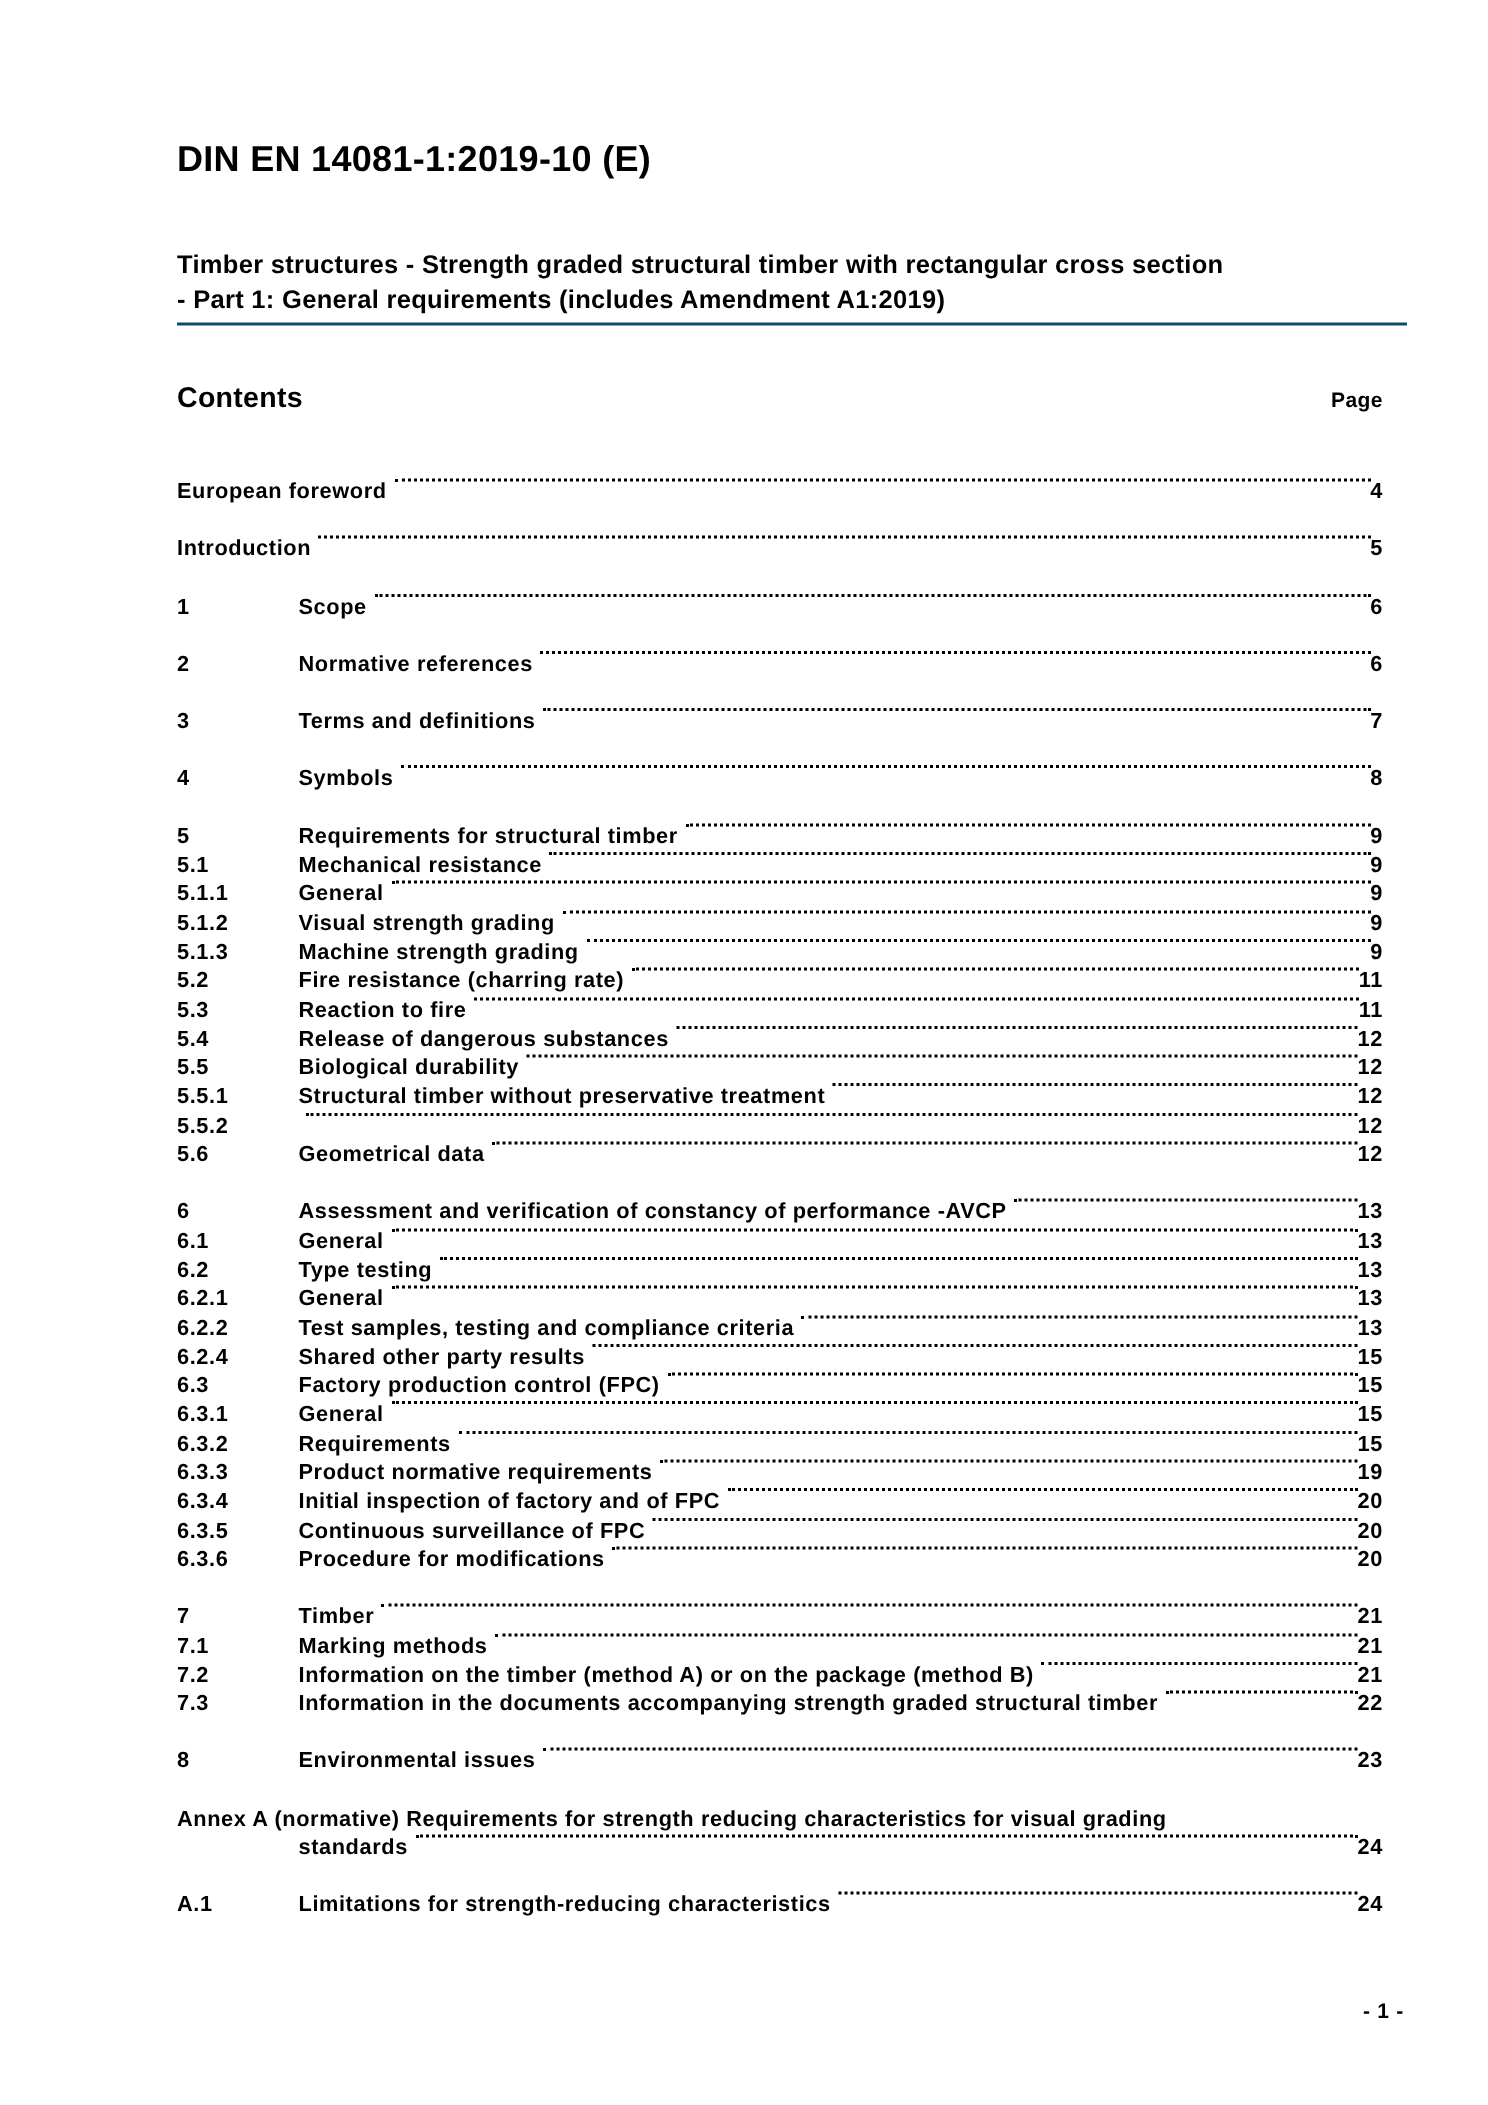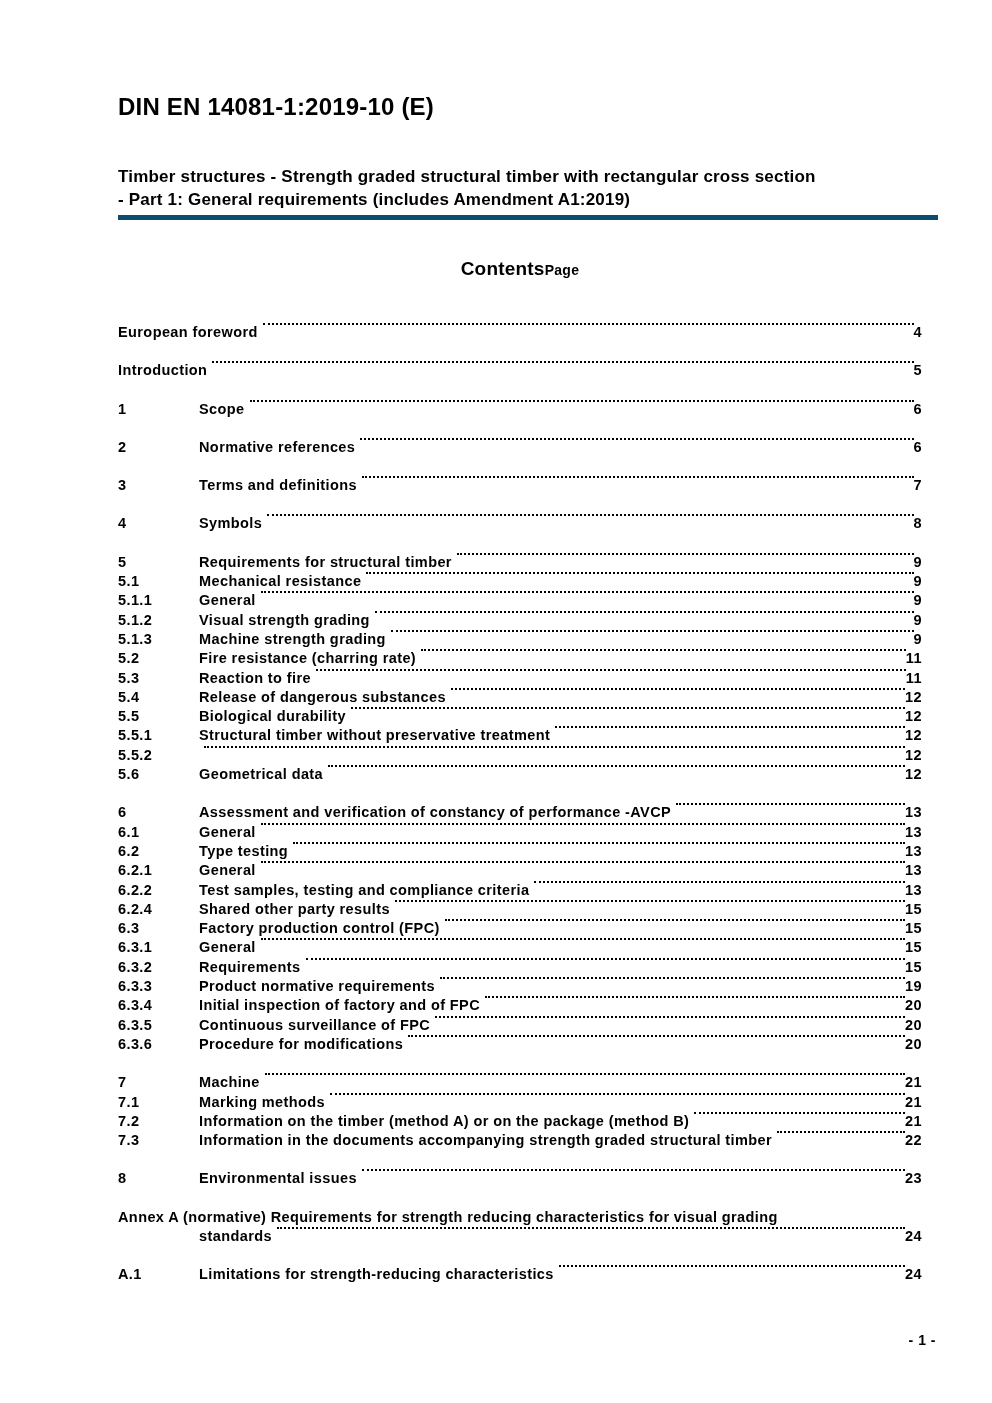--- a/index.html
+++ b/index.html
@@ -27,27 +27,27 @@
     letter-spacing: 0.2px;
     white-space: nowrap;
   }
   .subtitle {
     margin-top: 45px;
     width: 820px;            
     font-size: 17px;
     line-height: 23px;
     letter-spacing: 0.2px;
     white-space: pre-line;   
-    border-bottom: 5px solid #0c4a6e;
+    border-bottom: 2px solid #0c4a6e;
     padding-bottom: 4px;
   }
   .contents-row {
     margin-top: 38px;
     display: flex;
-    justify-content: center;
+    justify-content: space-between;
     align-items: baseline;
   }
   .contents-heading { font-size: 19px; line-height: 22px; letter-spacing: 0.2px; }
   .page-col-label  { font-size: 14px; line-height: 22px; letter-spacing: 0.3px; }
 
   .toc {
     margin-top: 42px;
     font-size: 14.5px;
     letter-spacing: 0.4px;
   }
@@ -292,21 +292,21 @@
         <div class="toc-row">
           <span class="toc-num">6.3.6</span>
           <span class="toc-title">Procedure for modifications</span>
           <span class="toc-leader"></span>
           <span class="toc-page">20</span>
         </div>
       </div>
       <div class="toc-block">
         <div class="toc-row">
           <span class="toc-num">7</span>
-          <span class="toc-title">Machine</span>
+          <span class="toc-title">Timber</span>
           <span class="toc-leader"></span>
           <span class="toc-page">21</span>
         </div>
         <div class="toc-row">
           <span class="toc-num">7.1</span>
           <span class="toc-title">Marking methods</span>
           <span class="toc-leader"></span>
           <span class="toc-page">21</span>
         </div>
         <div class="toc-row">

